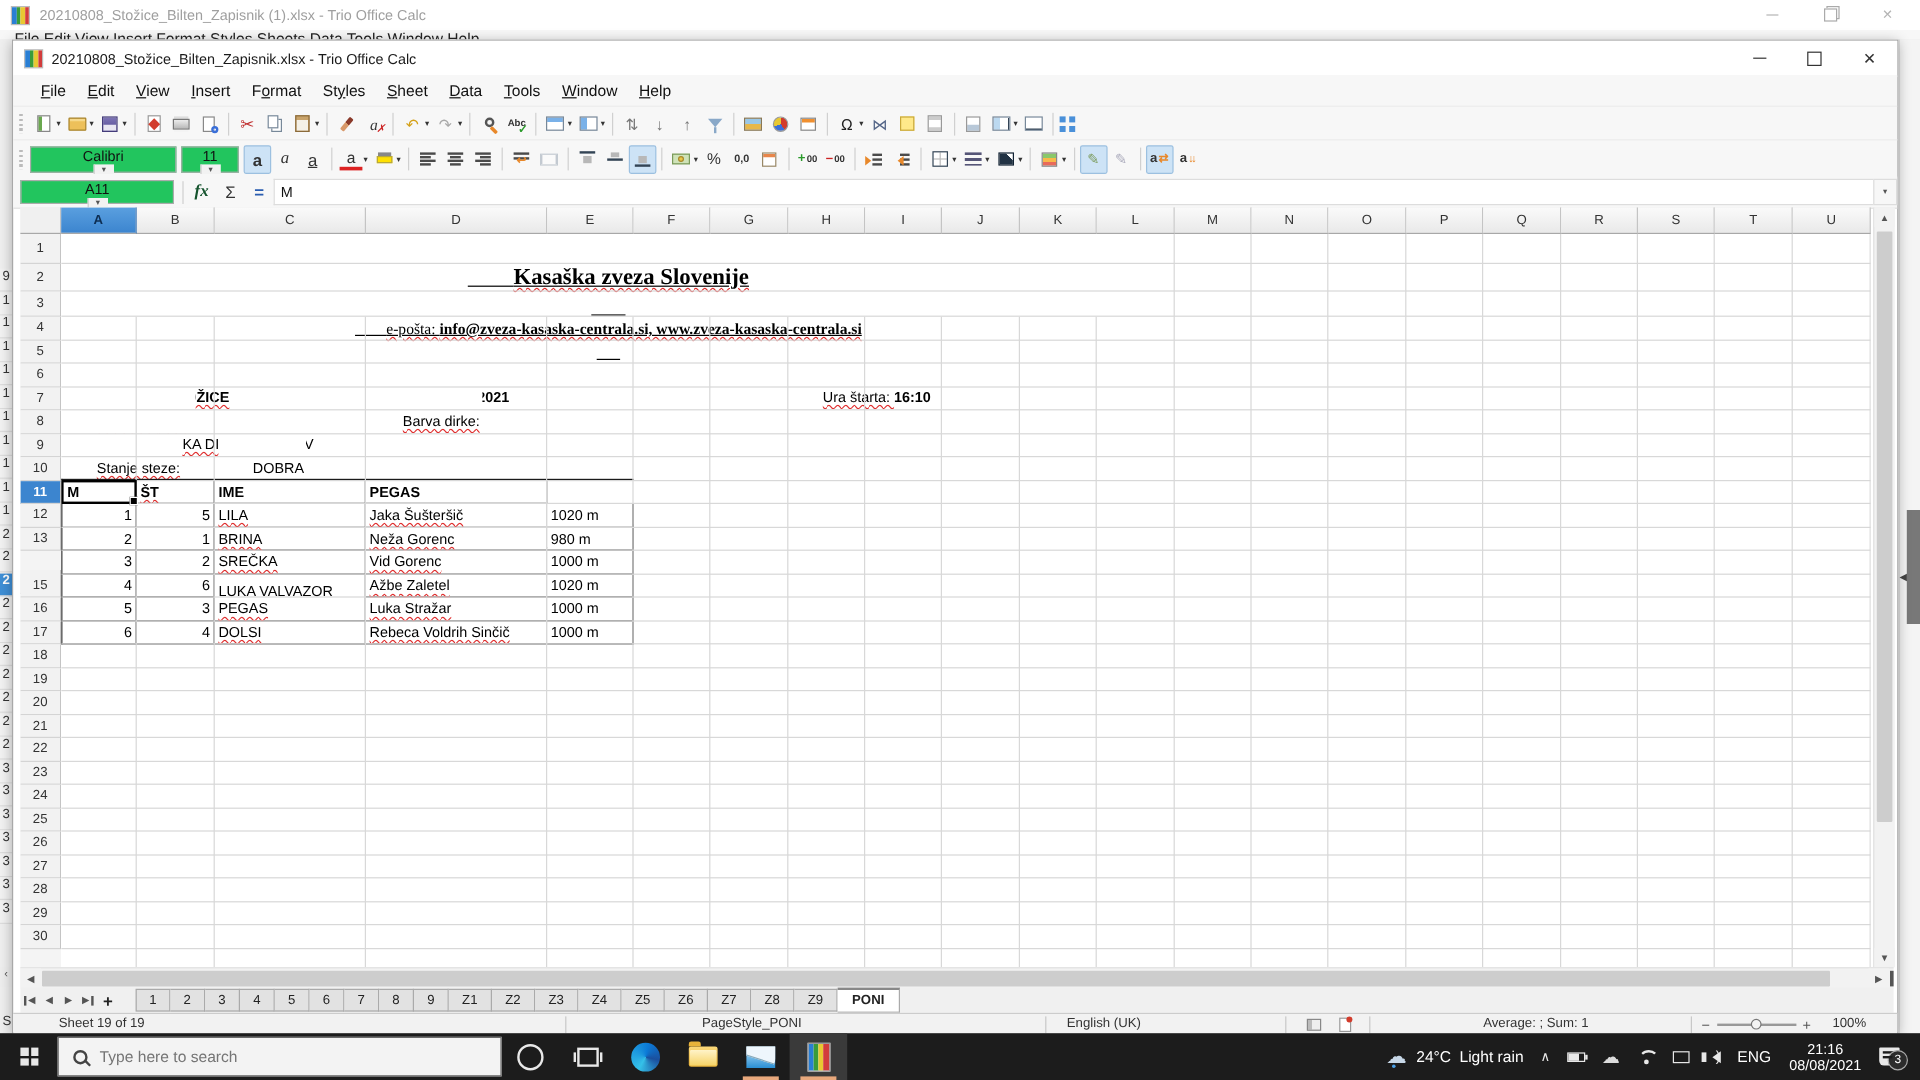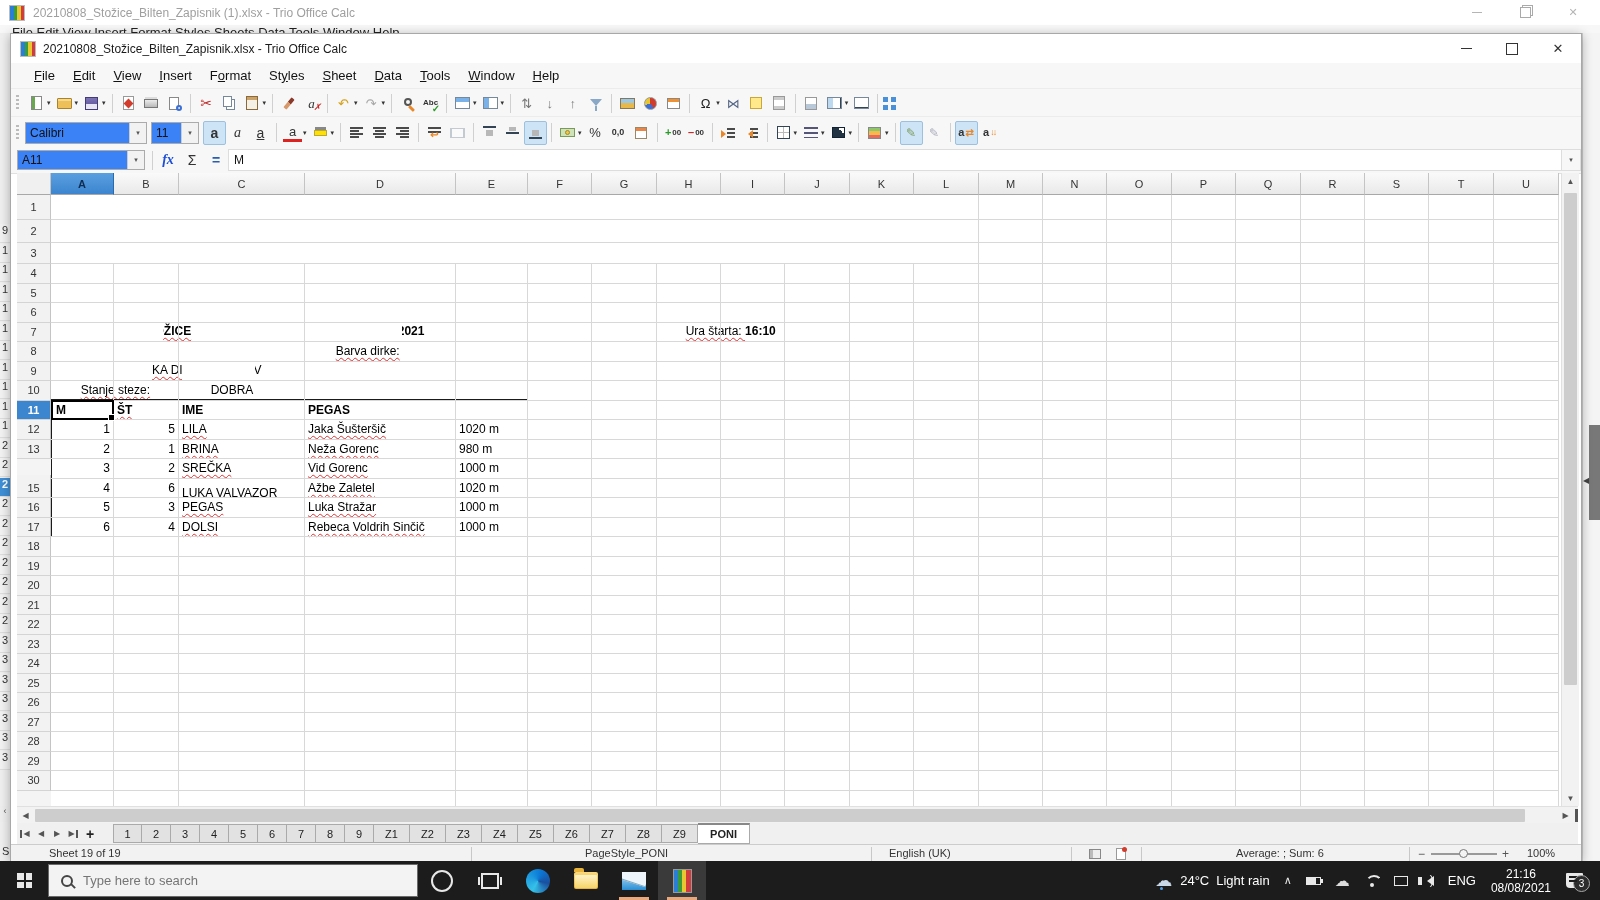--- a/index.html
+++ b/index.html
@@ -106,28 +106,28 @@
   .ti-bcolor::before{content:"";width:13px;height:11px;background:linear-gradient(225deg,#fff 0 30%,#223344 0);border:1px solid #123;}
   .ti-cf::before{content:"";width:13px;height:12px;border:1px solid #888;background:linear-gradient(#8ac86a 0 33%,#f8b84a 33% 66%,#e86a5a 0);}
   .ti-pen1{color:#7a9a5a;font-size:12px;}
   .ti-pen2{color:#aab;font-size:12px;}
   .ti-ltr{font-size:11px;font-weight:bold;color:#333;}
   .ti-ltr::after{content:"⇄";color:#e8882a;font-size:10px;margin-left:1px;}
   .ti-ttb{font-size:11px;font-weight:bold;color:#333;}
   .ti-ttb::after{content:"↓↓";color:#e8882a;font-size:9px;letter-spacing:-2px;margin-left:1px;}
   .g-cut{font-size:14px;}
   
-  .combo{height:22px;border:1px solid #ababab;background:#3b82f6;display:flex;align-items:center;font-size:12px;color:#111;box-sizing:border-box;margin-right:4px;}
+  .combo{height:22px;border:1px solid #ababab;background:#22c55e;display:flex;align-items:center;font-size:12px;color:#111;box-sizing:border-box;margin-right:4px;flex-direction:column;}
   .combo .val{padding:0 4px;flex:1;}
   .cdd{width:16px;height:100%;border-left:1px solid #ccc;background:#f2f2f2;display:flex;align-items:center;justify-content:center;font-size:7px;color:#555;}
   
   .fbar{position:absolute;left:0;right:0;top:113px;height:26px;background:#f7f7f7;display:flex;align-items:center;border-bottom:1px solid #e0e0e0;}
   .namebox{width:128px;height:20px;margin-left:6px;}
   .fico{width:24px;height:20px;display:inline-flex;align-items:center;justify-content:center;font-size:14px;color:#333;}
-  .fx{font-family:"Liberation Serif",serif;font-style:italic;font-weight:bold;color:#1d4ed8;text-align:right;}
+  .fx{font-family:"Liberation Serif",serif;font-style:italic;font-weight:bold;color:#14532d;text-align:right;}
   .feq{color:#2a5db0;font-weight:bold;}
   .finput{flex:1;height:20px;background:#fff;border:1px solid #ddd;border-right:none;display:flex;align-items:center;padding-left:5px;font-size:12px;color:#111;}
   .fexpand{width:18px;height:20px;display:flex;align-items:center;justify-content:center;font-size:7px;color:#555;background:#f7f7f7;border:1px solid #ddd;}
   
   .colhead{position:absolute;left:6px;top:139px;width:1542px;height:22px;background:#f4f4f4;}
   .corner{position:absolute;left:0;top:0;width:34px;height:22px;background:#f0f0f0;border-right:1px solid #c4c4c4;border-bottom:1px solid #a8a8a8;box-sizing:border-box;}
   .chcell{position:absolute;top:0;height:22px;display:flex;align-items:center;justify-content:center;font-size:11px;color:#333;background:linear-gradient(#fafafa,#e9e9e9);border-right:1px solid #c4c4c4;border-bottom:1px solid #a8a8a8;box-sizing:border-box;}
   .chcell.sel{background:linear-gradient(#5a9fdf,#3c85cf);color:#0d2d52;font-weight:bold;border-right:1px solid #2a6ab0;}
   .rowheads{position:absolute;left:6px;top:161px;width:34px;height:611px;background:#f4f4f4;overflow:hidden;}
   .rhcell{position:absolute;left:0;width:34px;display:flex;align-items:center;justify-content:center;font-size:11px;color:#333;background:#f2f2f2;border-right:1px solid #c4c4c4;border-bottom:1px solid #d4d4d4;box-sizing:border-box;}
@@ -614,20 +614,26 @@
         <div class="rhcell" style="top: 478.5px; height: 19.5px;">25</div>
         <div class="rhcell" style="top: 498px; height: 19.5px;">26</div>
         <div class="rhcell" style="top: 517.5px; height: 19.5px;">27</div>
         <div class="rhcell" style="top: 537px; height: 19.5px;">28</div>
         <div class="rhcell" style="top: 556.5px; height: 19.5px;">29</div>
         <div class="rhcell" style="top: 576px; height: 19.5px;">30</div>
       </div>
 
     <div class="sheet" id="sheet">
 
+      <div class="srow docline ctr ul" style="top:1px;height:24px;line-height:24px;font-size:19px;font-weight:bold;">
+        <span class="sq">Kasaška zveza Slovenije</span>
+      </div>
+      <div class="srow docline ctr ul" style="top:49px;height:20px;line-height:20px;font-size:13px;">
+        <span class="sq">e-pošta: </span><span class="b sq">info@zveza-kasaska-centrala.si, www.zveza-kasaska-centrala.si</span>
+      </div>
       <div class="srow" style="left:1px;top:108px;">
         <span class="sq">Hipodrom: </span><span class="b sq">STOŽICE</span>
       </div>
       <div class="srow" style="left:256px;top:108px;">
         <span class="sq">Datum: </span><span class="b">8.8.2021</span>
       </div>
       <div class="srow" style="left:606px;top:108px;">
         <span class="sq">Ura štarta: </span><span class="b">16:10</span>
       </div>
       <div class="srow" style="left:1px;top:128px;">
@@ -819,21 +825,21 @@
     <div class="statusbar">
       <span class="stitem" style="left:38px;">Sheet 19 of 19</span>
       <span class="ssep" style="left:460px;"></span>
       <span class="stitem" style="left:574px;">PageStyle_PONI</span>
       <span class="ssep" style="left:860px;"></span>
       <span class="stitem" style="left:878px;">English (UK)</span>
       <span class="ssep" style="left:1060px;"></span>
       <span class="st-ic1" style="left:1078px;"></span>
       <span class="st-ic2" style="left:1105px;"></span>
       <span class="ssep" style="left:1130px;"></span>
-      <span class="stitem" style="left:1225px;">Average: ; Sum: 6</span>
+      <span class="stitem" style="left:1225px;">Average: ; Sum: 1</span>
       <span class="ssep" style="left:1398px;"></span>
       <span class="zsign" style="left:1407px;">−</span>
       <span class="zslider" style="left:1420px;width:66px;">
         <span class="zthumb" style="left:28px;"></span>
       </span>
       <span class="zsign" style="left:1491px;">+</span>
       <span class="stitem" style="left:1516px;">100%</span>
     </div>
   </div>
 

